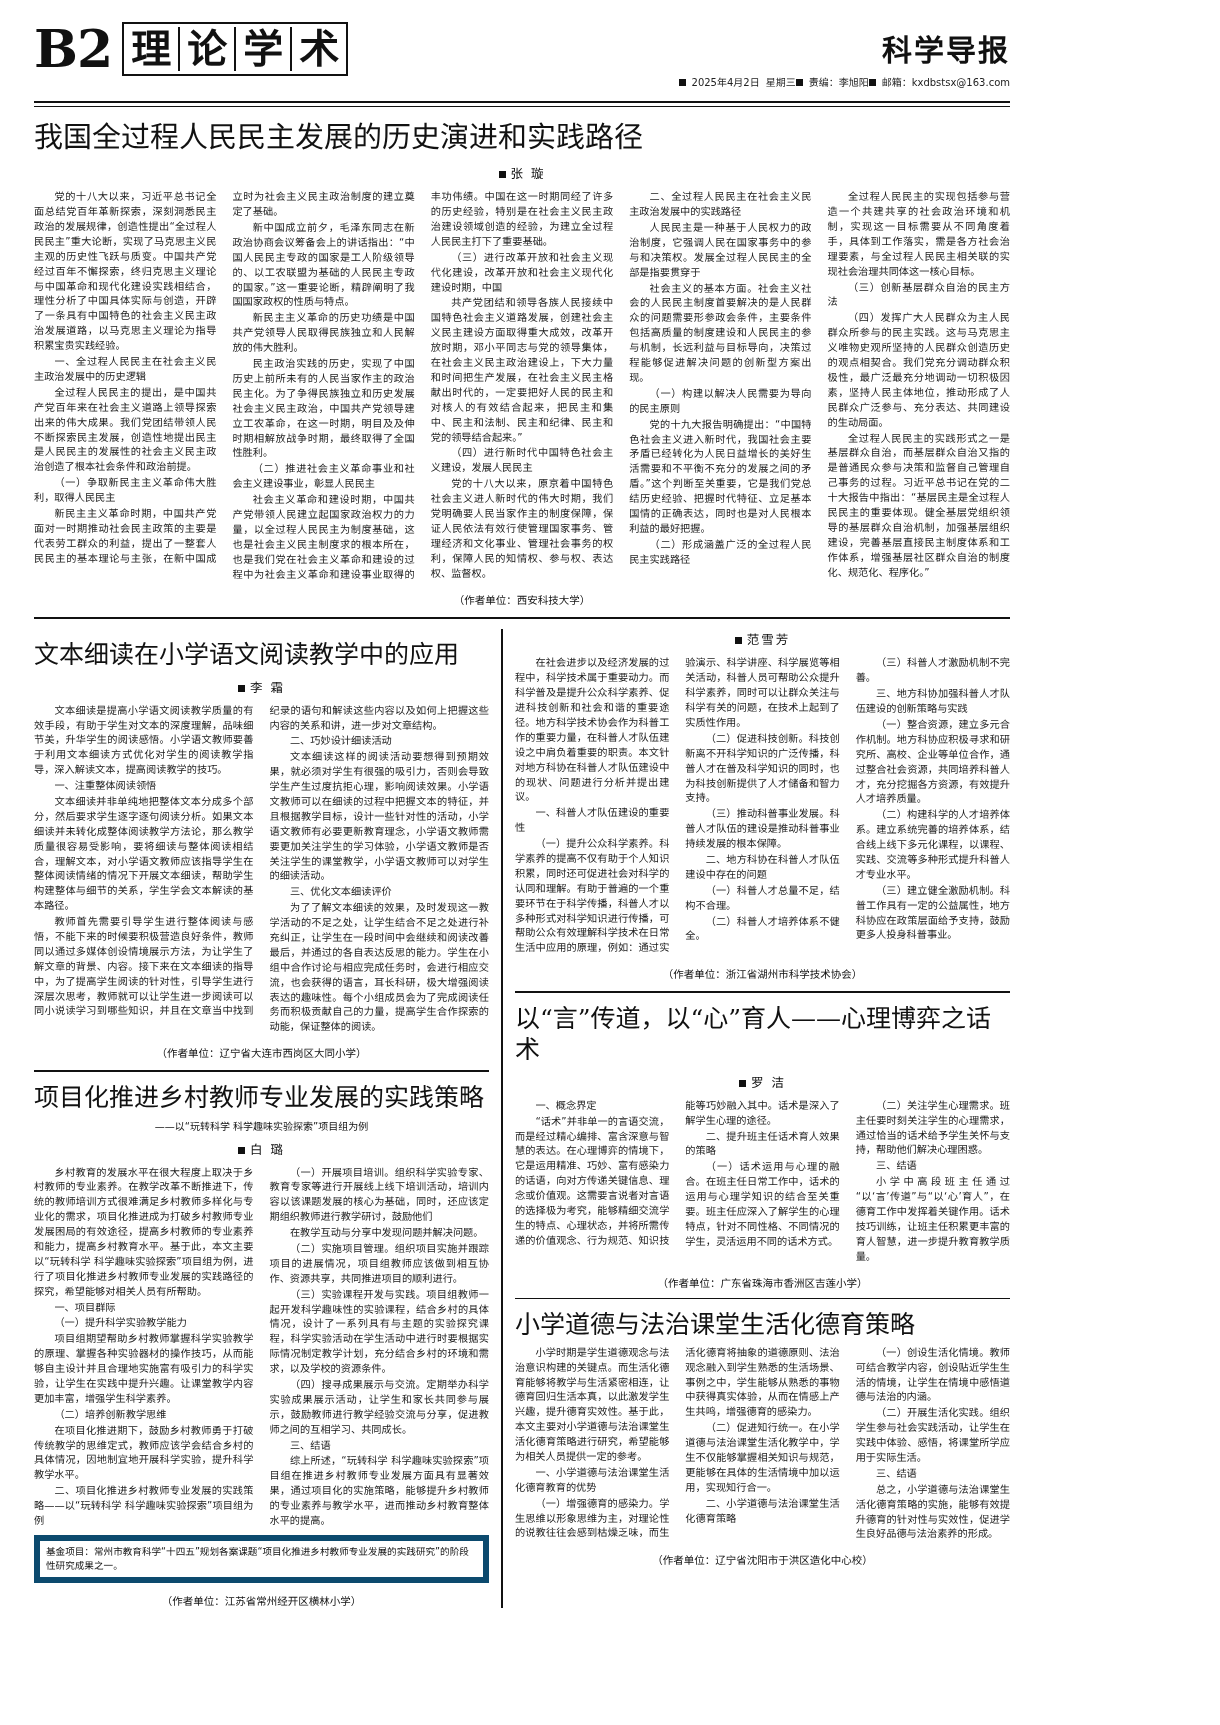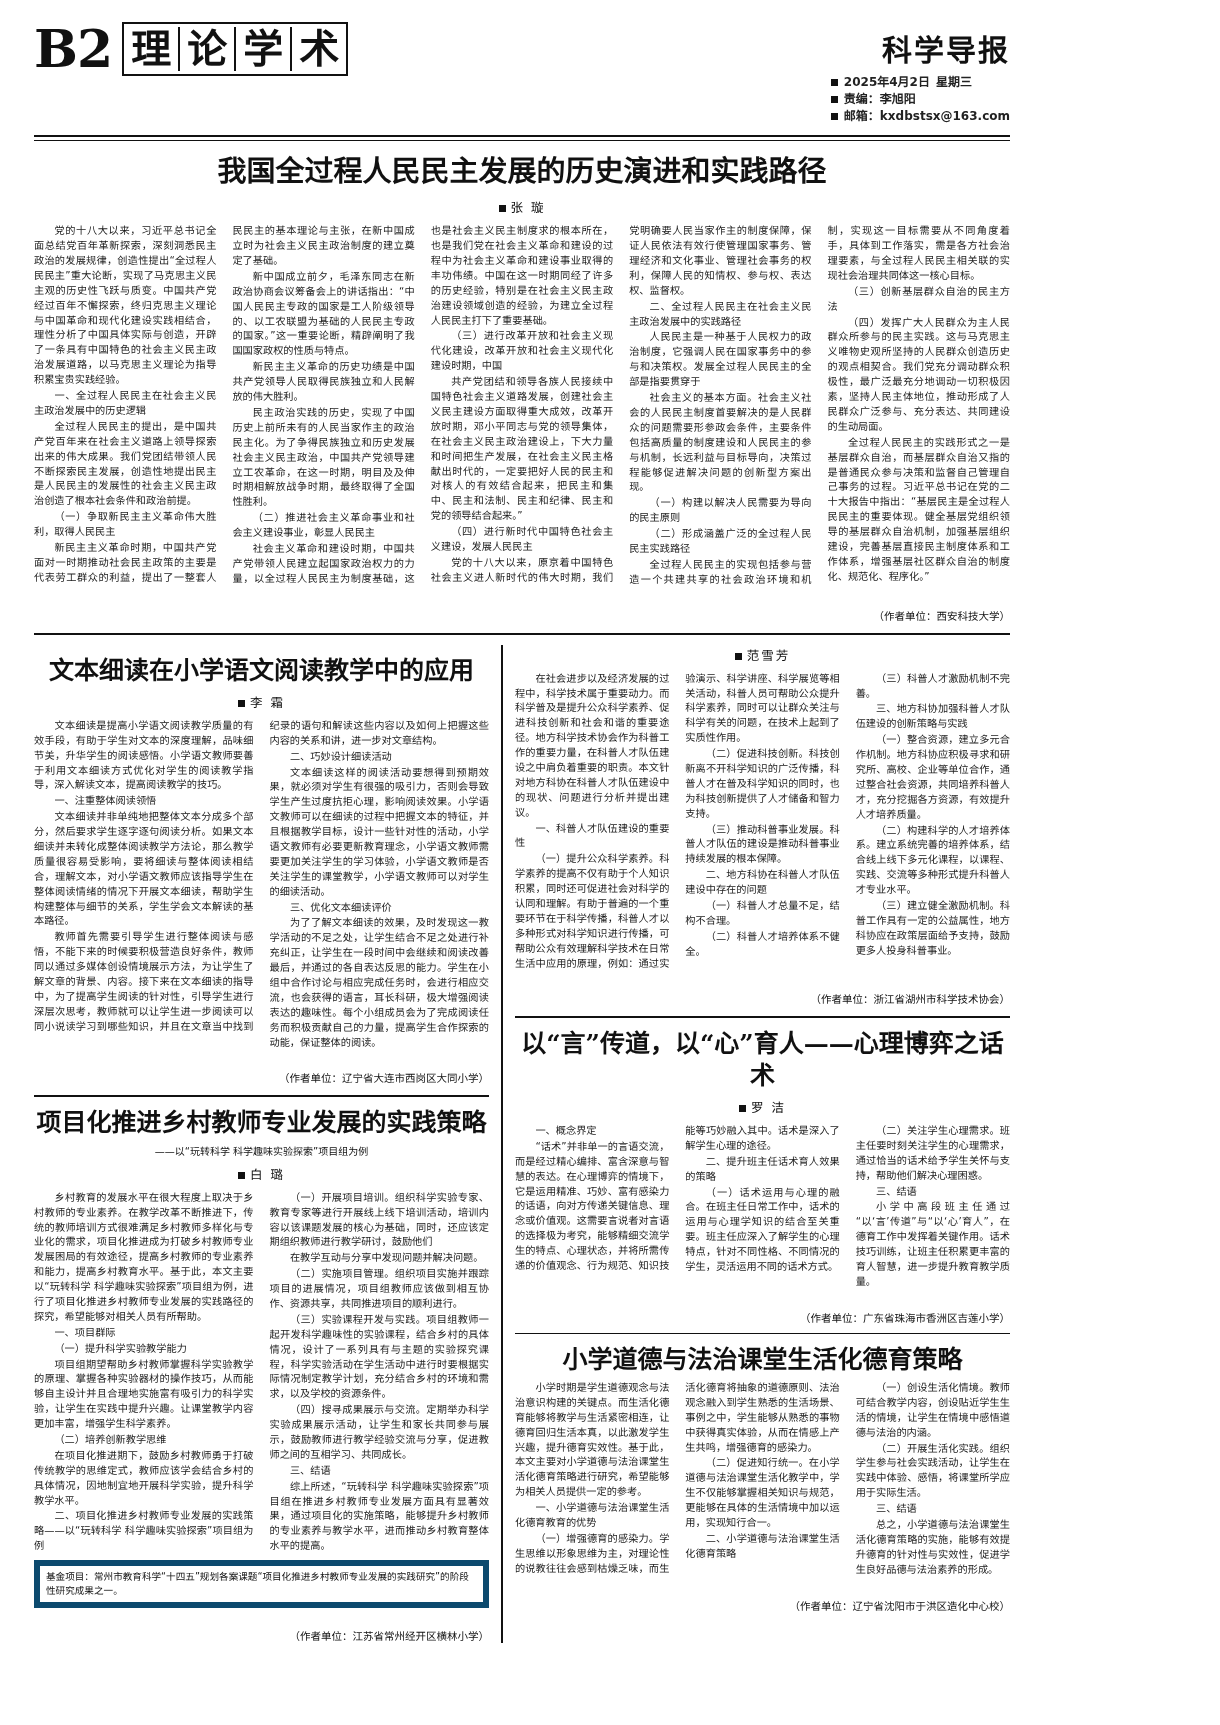--- a/index.html
+++ b/index.html
@@ -38,38 +38,38 @@
     font-size:40px;font-weight:bold;line-height:50px;
     padding:0 3px;
   }
   .section-box .sep{
     width:2px;background:#111;height:44px;display:inline-block;padding:0;
   }
   .mast-right{
     text-align:right;padding-top:4px;min-width:330px;
   }
   .mast-meta{
-    font-size:12px;line-height:17px;color:#222;
-    display:flex;flex-direction:column;align-items:flex-start;font-weight:bold;
+    font-size:10px;line-height:17px;color:#222;
+    display:flex;flex-direction:row;align-items:flex-start;
   }
   .mast-meta .row{display:flex;align-items:center;gap:6px;}
   .sqr{display:inline-block;width:7px;height:7px;background:#111;}
   .paper-name{
     font-family:"DejaVu Serif","Liberation Serif",serif;
     font-size:30px;font-weight:bold;letter-spacing:2px;
     margin-bottom:4px;
   }
   .mast-right-inner{display:flex;justify-content:flex-end;gap:18px;align-items:flex-start;}
   .rule{border:0;border-top:2px solid #111;margin:4px 0 0 0;}
   .rule-thin{border:0;border-top:1px solid #111;margin:3px 0 8px 0;}
 
   
   .art-title{
     font-family:"DejaVu Serif","Liberation Serif",serif;
-    font-weight:bold;text-align:center;line-height:1.25;
+    font-weight:normal;text-align:left;line-height:1.25;
   }
   .t1{font-size:29px;margin:12px 0 8px;}
   .t2{font-size:25px;margin:10px 0 6px;}
   .byline{
     text-align:center;font-size:12.5px;margin-bottom:8px;letter-spacing:2px;
   }
   .byline .blk{display:inline-block;width:7px;height:7px;background:#111;margin-right:5px;vertical-align:middle;}
   .subtitle{
     text-align:center;font-size:10px;margin:-2px 0 6px;
   }
@@ -78,21 +78,21 @@
     font-size:10.2px;
     line-height:1.46;
     text-align:justify;
     color:#1a1a1a;
   }
   .cols p{margin:0 0 1px 0;text-indent:2em;}
   .c2{column-count:2;}
   .c3{column-count:3;}
   .c5{column-count:5;}
   .sign{
-    text-align:right;font-size:10.5px;margin-top:20px;
+    text-align:center;font-size:10.5px;margin-top:10px;
   }
   .divider-h{border:0;border-top:2px solid #111;margin:10px 0 0;}
   .divider-h-thin{border:0;border-top:1px solid #111;margin:8px 0;}
   .box-note{
     border:6px solid #0c4a6e;padding:4px 6px;font-size:9.6px;line-height:1.45;margin-top:5px;
   }
   
   .split{display:flex;}
   .split > .colblock{flex:1;}
   .vline{border-left:2px solid #111;margin:0 12px;}
@@ -155,20 +155,21 @@
       <p>（二）推进社会主义革命事业和社会主义建设事业，彰显人民民主</p>
       <p>社会主义革命和建设时期，中国共产党带领人民建立起国家政治权力的力量，以全过程人民民主为制度基础，这也是社会主义民主制度求的根本所在，也是我们党在社会主义革命和建设的过程中为社会主义革命和建设事业取得的丰功伟绩。中国在这一时期同经了许多的历史经验，特别是在社会主义民主政治建设领域创造的经验，为建立全过程人民民主打下了重要基础。</p>
       <p>（三）进行改革开放和社会主义现代化建设，改革开放和社会主义现代化建设时期，中国</p>
       <p>共产党团结和领导各族人民接续中国特色社会主义道路发展，创建社会主义民主建设方面取得重大成效，改革开放时期，邓小平同志与党的领导集体，在社会主义民主政治建设上，下大力量和时间把生产发展，在社会主义民主格献出时代的，一定要把好人民的民主和对核人的有效结合起来，把民主和集中、民主和法制、民主和纪律、民主和党的领导结合起来。”</p>
       <p>（四）进行新时代中国特色社会主义建设，发展人民民主</p>
       <p>党的十八大以来，原京着中国特色社会主义进人新时代的伟大时期，我们党明确要人民当家作主的制度保障，保证人民依法有效行使管理国家事务、管理经济和文化事业、管理社会事务的权利，保障人民的知情权、参与权、表达权、监督权。</p>
       <p>二、全过程人民民主在社会主义民主政治发展中的实践路径</p>
       <p>人民民主是一种基于人民权力的政治制度，它强调人民在国家事务中的参与和决策权。发展全过程人民民主的全部是指要贯穿于</p>
       <p>社会主义的基本方面。社会主义社会的人民民主制度首要解决的是人民群众的问题需要形参政会条件，主要条件包括高质量的制度建设和人民民主的参与机制，长远利益与目标导向，决策过程能够促进解决问题的创新型方案出现。</p>
       <p>（一）构建以解决人民需要为导向的民主原则</p>
+      <p>党的十九大报告明确提出：“中国特色社会主义进入新时代，我国社会主要矛盾已经转化为人民日益增长的美好生活需要和不平衡不充分的发展之间的矛盾。”这个判断至关重要，它是我们党总结历史经验、把握时代特征、立足基本国情的正确表达，同时也是对人民根本利益的最好把握。</p>
       <p>（二）形成涵盖广泛的全过程人民民主实践路径</p>
       <p>全过程人民民主的实现包括参与营造一个共建共享的社会政治环境和机制，实现这一目标需要从不同角度着手，具体到工作落实，需是各方社会治理要素，与全过程人民民主相关联的实现社会治理共同体这一核心目标。</p>
       <p>（三）创新基层群众自治的民主方法</p>
       <p>（四）发挥广大人民群众为主人民群众所参与的民主实践。这与马克思主义唯物史观所坚持的人民群众创造历史的观点相契合。我们党充分调动群众积极性，最广泛最充分地调动一切积极因素，坚持人民主体地位，推动形成了人民群众广泛参与、充分表达、共同建设的生动局面。</p>
       <p>全过程人民民主的实践形式之一是基层群众自治，而基层群众自治又指的是普通民众参与决策和监督自己管理自己事务的过程。习近平总书记在党的二十大报告中指出：“基层民主是全过程人民民主的重要体现。健全基层党组织领导的基层群众自治机制，加强基层组织建设，完善基层直接民主制度体系和工作体系，增强基层社区群众自治的制度化、规范化、程序化。”</p>
     </div>
     <div class="sign">（作者单位：西安科技大学）</div>
   </div>
 
   <hr class="divider-h">

